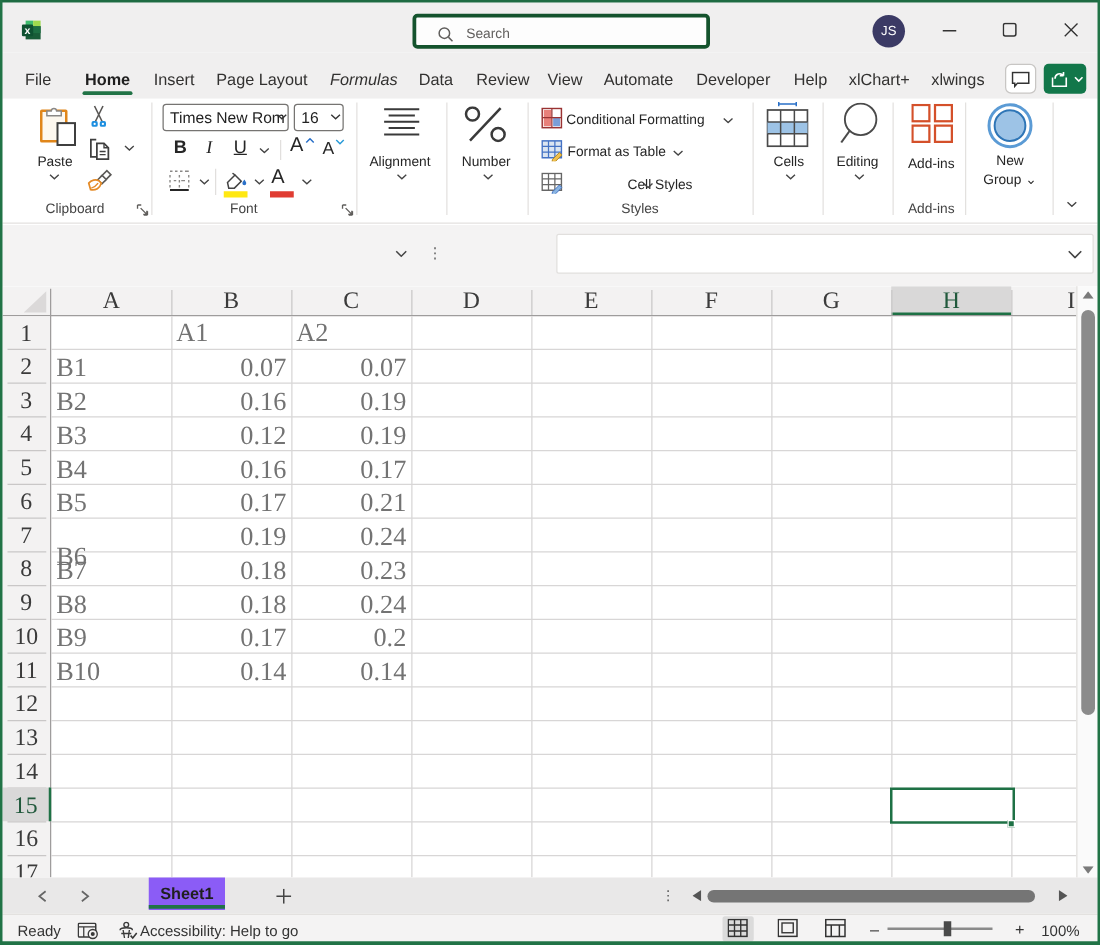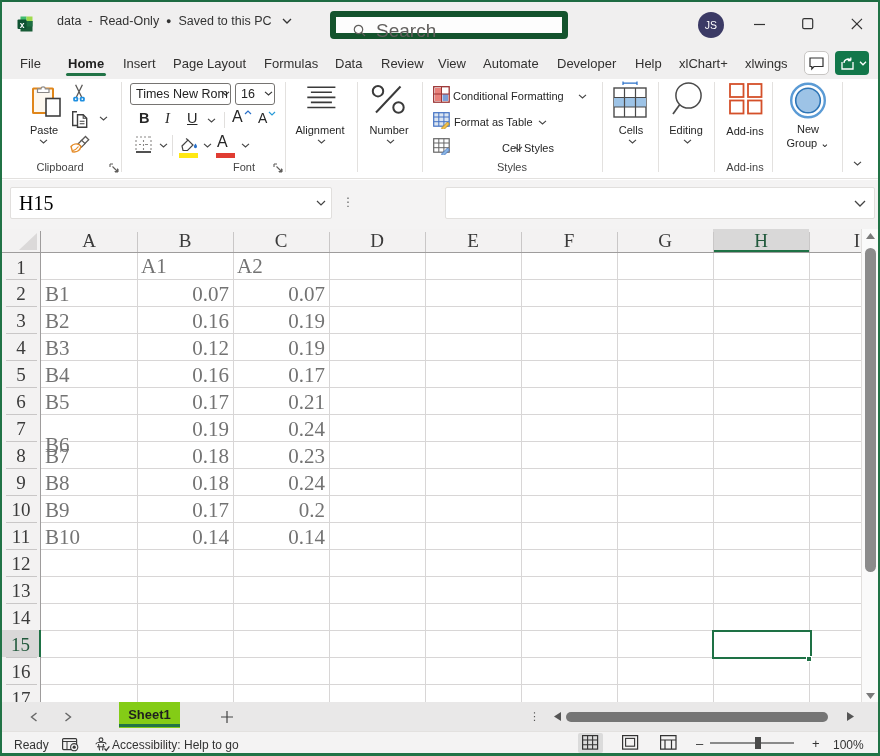--- a/index.html
+++ b/index.html
@@ -7,21 +7,21 @@
 body { font-family:"Liberation Sans", sans-serif; }
 #win { position:relative; width:880px; height:756px; background:#fff; overflow:hidden; }
 
 #frameT { position:absolute; left:0; top:0; width:880px; height:2px; background:#1e6b42; z-index:50; }
 #frameL { position:absolute; left:0; top:0; width:2px; height:756px; background:#217346; z-index:50; }
 #frameR { position:absolute; left:878px; top:0; width:2px; height:756px; background:#217346; z-index:50; }
 #frameB { position:absolute; left:0; top:753px; width:880px; height:3px; background:#217346; z-index:50; }
 
 #titlebar { position:absolute; left:2px; top:2px; width:876px; height:40px; background:#f0efef; }
 #titletext { position:absolute; left:55px; top:0; height:40px; line-height:38px; font-size:12.5px; color:#333; }
-#searchbox { position:absolute; left:328px; top:9px; width:238px; height:28px; background:#fdfdfd; border:6px solid #14532d; border-radius:4px; color:#605e5c; font-size:19px; }
+#searchbox { position:absolute; left:328px; top:9px; width:238px; height:28px; background:#fdfdfd; border:3px solid #14532d; border-radius:4px; color:#605e5c; font-size:11px; }
 #avatar { position:absolute; left:696px; top:10px; width:26px; height:26px; border-radius:50%; background:#3b3a65; color:#fff; font-size:10.5px; text-align:center; line-height:26px; }
 
 #tabrow { position:absolute; left:2px; top:42px; width:876px; height:37px; background:#f0efef; }
 .rtab { position:absolute; top:5px; height:34px; line-height:34px; font-size:13px; color:#323130; }
 #homeunderline { position:absolute; left:64px; top:31px; width:40px; height:3px; background:#217346; border-radius:1.5px; }
 
 #ribbon { position:absolute; left:2px; top:79px; width:876px; height:100px; background:#fff; border-bottom:1px solid #e3e1df; }
 .gsep { position:absolute; top:3px; width:1px; height:90px; background:#e3e1df; }
 .glabel { position:absolute; top:82px; font-size:11px; color:#444; width:120px; text-align:center; }
 .ribbtn { position:absolute; font-size:11px; color:#262626; text-align:center; }
@@ -34,43 +34,40 @@
 #sheet { position:absolute; left:2px; top:229px; width:860px; height:473px; background:#fff; overflow:hidden; }
 .colh { position:absolute; top:0; height:23px; line-height:24px; text-align:center; font-family:"Liberation Serif",serif; font-size:19px; color:#3b3b3b; }
 .rowh { position:absolute; left:0; width:37px; text-align:center; font-family:"Liberation Serif",serif; font-size:19px; color:#3b3b3b; }
 .vline { position:absolute; width:1px; background:#d8d6d6; }
 .hline { position:absolute; height:1px; background:#d8d6d6; }
 .cell { position:absolute; font-family:"Liberation Serif",serif; font-size:21px; color:#737373; }
 .num { text-align:right; }
 #vsb { position:absolute; left:861px; top:229px; width:17px; height:473px; background:#fafafa; border-left:1px solid #e1dfdd; }
 
 #tabbar { position:absolute; left:2px; top:702px; width:876px; height:29px; background:#e9e8e8; }
-#sheettab { position:absolute; left:117px; top:0; width:61px; height:26px; background:#84cc16; text-align:center; font-size:13px; font-weight:bold; color:#1f1f1f; line-height:25px; }
+#sheettab { position:absolute; left:117px; top:0; width:61px; height:26px; background:#8b5cf6; text-align:center; font-size:13px; font-weight:bold; color:#1f1f1f; line-height:25px; }
 #sheetgreen { position:absolute; left:117px; top:22px; width:61px; height:3px; background:#217346; }
 #statusbar { position:absolute; left:2px; top:731px; width:876px; height:22px; background:#f4f3f3; border-top:1px solid #e3e1df; font-size:12px; color:#333; }
 </style>
 </head>
 <body>
 <div id="win">
   <div id="frameT"></div>
     <div id="frameL"></div>
     <div id="frameR"></div>
     <div id="frameB"></div>
   <div id="titlebar">
     <svg style="position:absolute;left:15px;top:14px;" width="16" height="16" viewBox="0 0 16 16">
       <rect x="3.5" y="0.5" width="6" height="5" fill="#3fbc6e"></rect>
       <rect x="9.5" y="0.5" width="6" height="5" fill="#9fdb4e"></rect>
       <rect x="3.5" y="5" width="12" height="10.5" fill="#185c37"></rect>
       <rect x="9.5" y="5" width="6" height="5.5" fill="#1d6f42"></rect>
       <rect x="0.5" y="3.5" width="9" height="9.5" rx="1" fill="#0e5231"></rect>
       <text x="5" y="11.5" font-size="8.5" font-weight="bold" fill="#fff" text-anchor="middle" font-family="Liberation Sans">x</text>
     </svg>
-    <div id="titletext">data&nbsp;&nbsp;-&nbsp;&nbsp;Read-Only&nbsp;&nbsp;<span style="font-size:9px;vertical-align:1px;">●</span>&nbsp;&nbsp;Saved to this PC&nbsp;&nbsp;&nbsp;<svg width="10" height="6" viewBox="0 0 10 6" style="vertical-align:1px;">
-          <path d="M1 1 L5 5 L9 1" stroke="#333" stroke-width="1.3" fill="none"></path>
-        </svg></div>
     <div id="searchbox">
       <svg width="13" height="13" viewBox="0 0 13 13" style="position:absolute;left:17px;top:7px;">
           <circle cx="5.5" cy="5.5" r="4.2" stroke="#605e5c" stroke-width="1.2" fill="none"></circle>
           <path d="M8.7 8.7 L12 12" stroke="#605e5c" stroke-width="1.2"></path>
         </svg>
       <span style="position:absolute;left:40px;top:0;line-height:27px;">Search</span>
     </div>
     <div id="avatar">JS</div>
     <svg style="position:absolute;left:752px;top:21px;" width="12" height="3" viewBox="0 0 12 3">
         <path d="M0 1.5 H11" stroke="#333" stroke-width="1.2"></path>
@@ -81,21 +78,21 @@
     <svg style="position:absolute;left:849px;top:16px;" width="12" height="12" viewBox="0 0 12 12">
         <path d="M0.8 0.8 L11 11 M11 0.8 L0.8 11" stroke="#333" stroke-width="1.1"></path>
       </svg>
   </div>
   <div id="tabrow">
     <div class="rtab" style="left:18px;">File</div>
     <div class="rtab" style="left:66px;color:#1f1f1f;font-weight:bold;">Home</div>
     <div id="homeunderline"></div>
     <div class="rtab" style="left:121px;">Insert</div>
     <div class="rtab" style="left:171px;">Page Layout</div>
-    <div class="rtab" style="left:262px;">Formulas</div>
+    <div class="rtab" style="left:262px;font-style:italic;">Formulas</div>
     <div class="rtab" style="left:333px;">Data</div>
     <div class="rtab" style="left:379px;">Review</div>
     <div class="rtab" style="left:436px;">View</div>
     <div class="rtab" style="left:481px;">Automate</div>
     <div class="rtab" style="left:555px;">Developer</div>
     <div class="rtab" style="left:633px;">Help</div>
     <div class="rtab" style="left:677px;">xlChart+</div>
     <div class="rtab" style="left:743px;">xlwings</div>
     <div style="position:absolute;left:802px;top:9px;width:25px;height:24px;border:1px solid #c8c6c4;border-radius:5px;background:#fff;">
       <svg width="15" height="14" viewBox="0 0 15 14" style="position:absolute;left:4px;top:5px;">
@@ -187,21 +184,21 @@
       </svg>
       <div style="position:absolute;left:177px;top:74px;width:19px;height:4.5px;background:#ffe812;"></div>
       <svg width="9" height="5" viewBox="0 0 9 5" style="position:absolute;left:201px;top:64px;">
         <path d="M1 0.8 L4.5 4 L8 0.8" stroke="#444" stroke-width="1.1" fill="none"></path>
       </svg>
       <div style="position:absolute;left:215px;top:54px;font-size:16px;color:#262626;">A</div>
       <div style="position:absolute;left:214px;top:74px;width:19px;height:4.5px;background:#e03c32;"></div>
       <svg width="9" height="5" viewBox="0 0 9 5" style="position:absolute;left:239px;top:64px;">
         <path d="M1 0.8 L4.5 4 L8 0.8" stroke="#444" stroke-width="1.1" fill="none"></path>
       </svg>
-      <div class="glabel" style="left:133px;text-align:right;">Font</div>
+      <div class="glabel" style="left:133px;">Font</div>
       <svg width="10" height="10" viewBox="0 0 10 10" style="position:absolute;left:271px;top:84px;">
         <path d="M1 1 V4 M1 1 H4 M9 6 V9 M9 9 H6 M3.5 3.5 L8.5 8.5 M8.5 8.5 V5.6 M8.5 8.5 H5.6" stroke="#5f5d5b" stroke-width="1.1" fill="none"></path>
       </svg>
       <div class="gsep" style="left:283px;"></div>
       <svg width="29" height="23" viewBox="0 0 29 23" style="position:absolute;left:304.5px;top:6.5px;">
         <path d="M0.3 1.3 H28.4 M0.3 11.4 H28.4 M0.3 21.5 H28.4" stroke="#3a3a3a" stroke-width="1.6"></path>
         <path d="M3.9 6.3 H24.9 M3.9 16.4 H24.9" stroke="#3a3a3a" stroke-width="1.6"></path>
       </svg>
       <div class="ribbtn" style="left:283px;top:45px;width:70px;">Alignment</div>
       <svg width="9" height="5" viewBox="0 0 9 5" style="position:absolute;left:315px;top:60px;">
@@ -282,21 +279,20 @@
         <circle cx="19" cy="18.5" r="12.3" fill="#9dc3e6" stroke="#2e75b6" stroke-width="1.6"></circle>
       </svg>
       <div class="ribbtn" style="left:786px;top:44px;width:40px;">New</div>
       <div class="ribbtn" style="left:780px;top:58px;width:52px;">Group ⌄</div>
       <div class="gsep" style="left:840px;"></div>
       <svg width="9" height="5" viewBox="0 0 9 5" style="position:absolute;left:851px;top:82px;">
         <path d="M1 0.8 L4.5 4 L8 0.8" stroke="#444" stroke-width="1.1" fill="none"></path>
       </svg>
     </div>
   <div id="fbar">
-    <div id="namebox">H15</div>
     <svg width="10" height="6" viewBox="0 0 10 6" style="position:absolute;left:314px;top:20px;">
         <path d="M1 1 L5 5 L9 1" stroke="#444" stroke-width="1.2" fill="none"></path>
       </svg>
     <div style="position:absolute;left:340px;top:15px;color:#666;font-size:12px;letter-spacing:0;">⋮</div>
     <div id="finput">
         <svg width="12" height="7" viewBox="0 0 12 7" style="position:absolute;right:8px;top:12px;">
           <path d="M1 1 L6 6 L11 1" stroke="#444" stroke-width="1.3" fill="none"></path>
         </svg>
       </div>
   </div>

